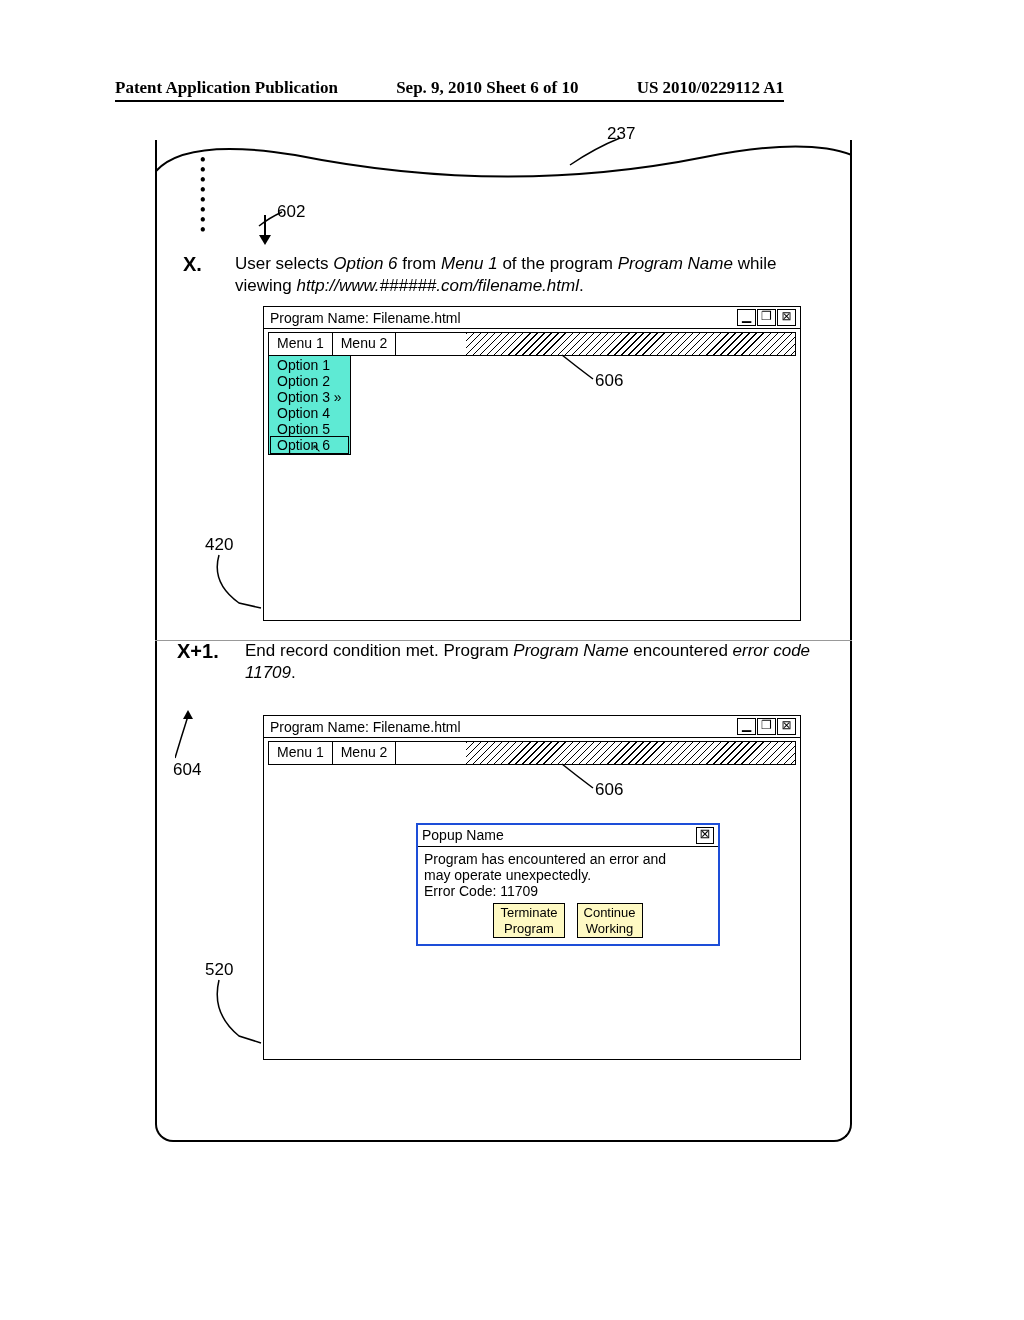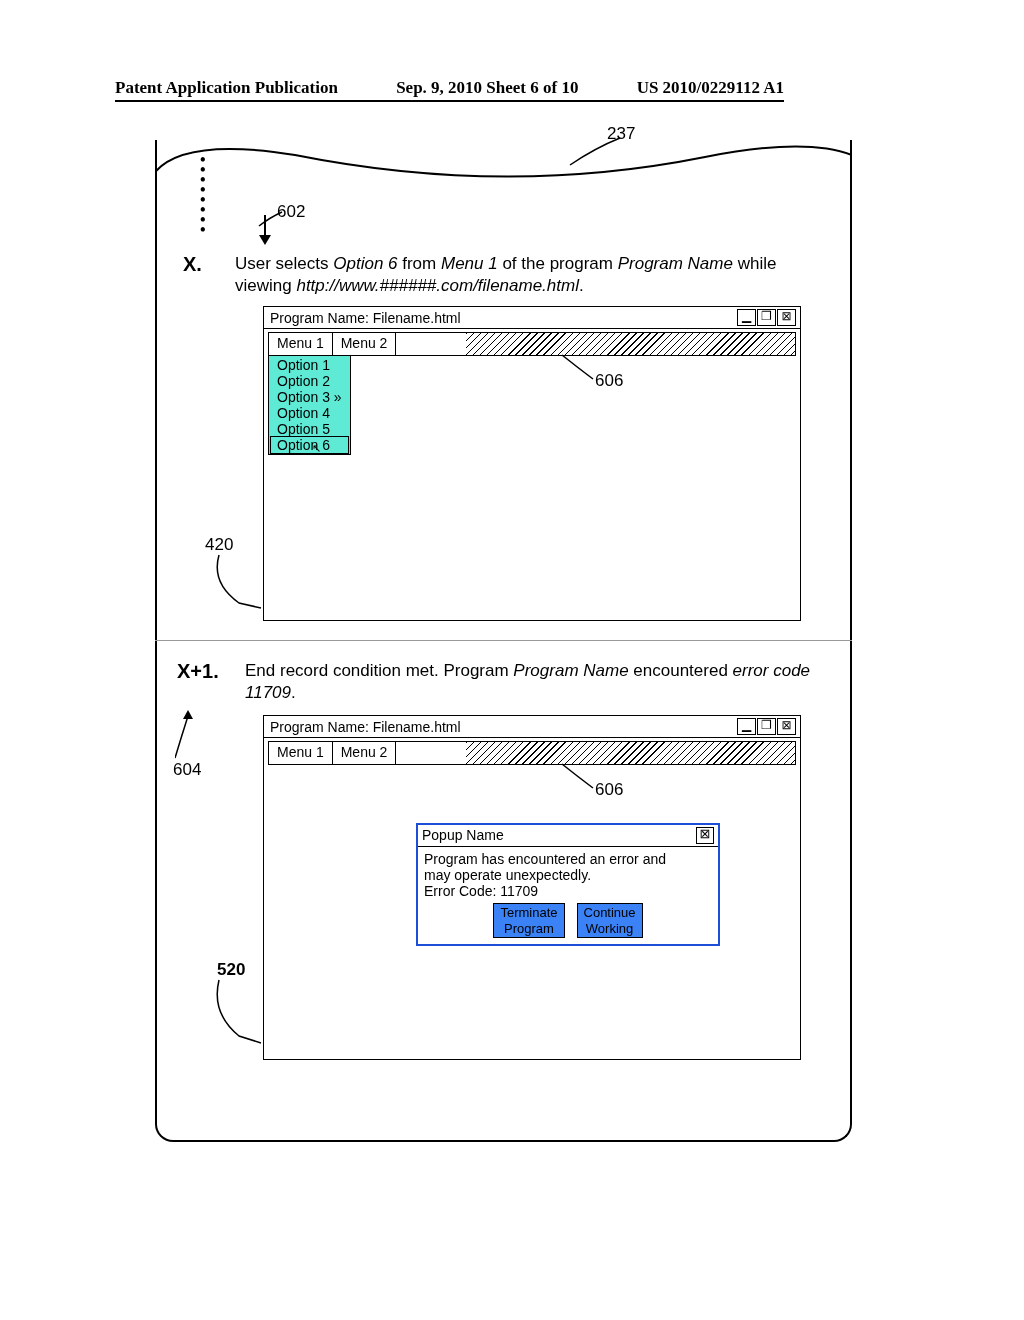--- a/index.html
+++ b/index.html
@@ -200,21 +200,21 @@
   .popup-buttons {
     display: flex;
     justify-content: center;
     gap: 12px;
     margin-top: 4px;
   }
   .popup-buttons button {
     font-family: Arial, sans-serif;
     font-size: 13px;
     border: 1px solid #000;
-    background: #3b82f6;
+    background: #fef9c3;
     padding: 1px 6px;
     line-height: 1.2;
   }
   .fig-label {
     position: absolute;
     top: 1170px;
     left: 0; right: 0;
     text-align: center;
     font-family: Arial, sans-serif;
     font-size: 34px;
@@ -311,21 +311,21 @@
       <span>606</span>
     </div>
 
     <div class="ref-num" style="left:48px; top:395px;">420</div>
     <svg style="position:absolute; left:52px; top:413px;" width="60" height="60">
       <path d="M 10 2 Q 2 30 30 50 L 52 55" stroke="#000" stroke-width="1.5" fill="none"></path>
     </svg>
 
     <div class="separator" style="top:500px; border-top:1px solid #999;"></div>
 
-    <div class="step" style="left:88px; top:520px; width:580px;">
+    <div class="step" style="left:88px; top:500px; width:580px;">
       <span class="num" style="left:-68px;">X+1.</span>
       <span>End record condition met.  Program </span><em>Program Name</em><span> encountered </span><em>error code 11709</em><span>.</span>
     </div>
 
     <div class="arrow-tip-up" style="left:26px; top:570px;"></div>
     <svg style="position:absolute; left:18px; top:576px;" width="30" height="50">
       <path d="M 13 0 Q 6 22 0 42" stroke="#000" stroke-width="1.5" fill="none"></path>
     </svg>
     <div class="ref-num" style="left:16px; top:620px;">604</div>
 
@@ -369,21 +369,21 @@
       </div>
     </div>
 
     <div class="callout" style="left:438px; top:640px;">
       <svg width="40" height="30" style="position:absolute; left:-36px; top:-18px;">
         <path d="M 34 26 Q 18 14 3 2" stroke="#000" stroke-width="1.5" fill="none"></path>
       </svg>
       <span>606</span>
     </div>
 
-    <div class="ref-num" style="left:60px; top:820px;font-weight:bold;">520</div>
+    <div class="ref-num" style="left:48px; top:820px;">520</div>
     <svg style="position:absolute; left:52px; top:838px;" width="60" height="70">
       <path d="M 10 2 Q 2 35 30 58 L 52 65" stroke="#000" stroke-width="1.5" fill="none"></path>
     </svg>
 
   </div>
 
 
 </div>
 
 </body></html>

